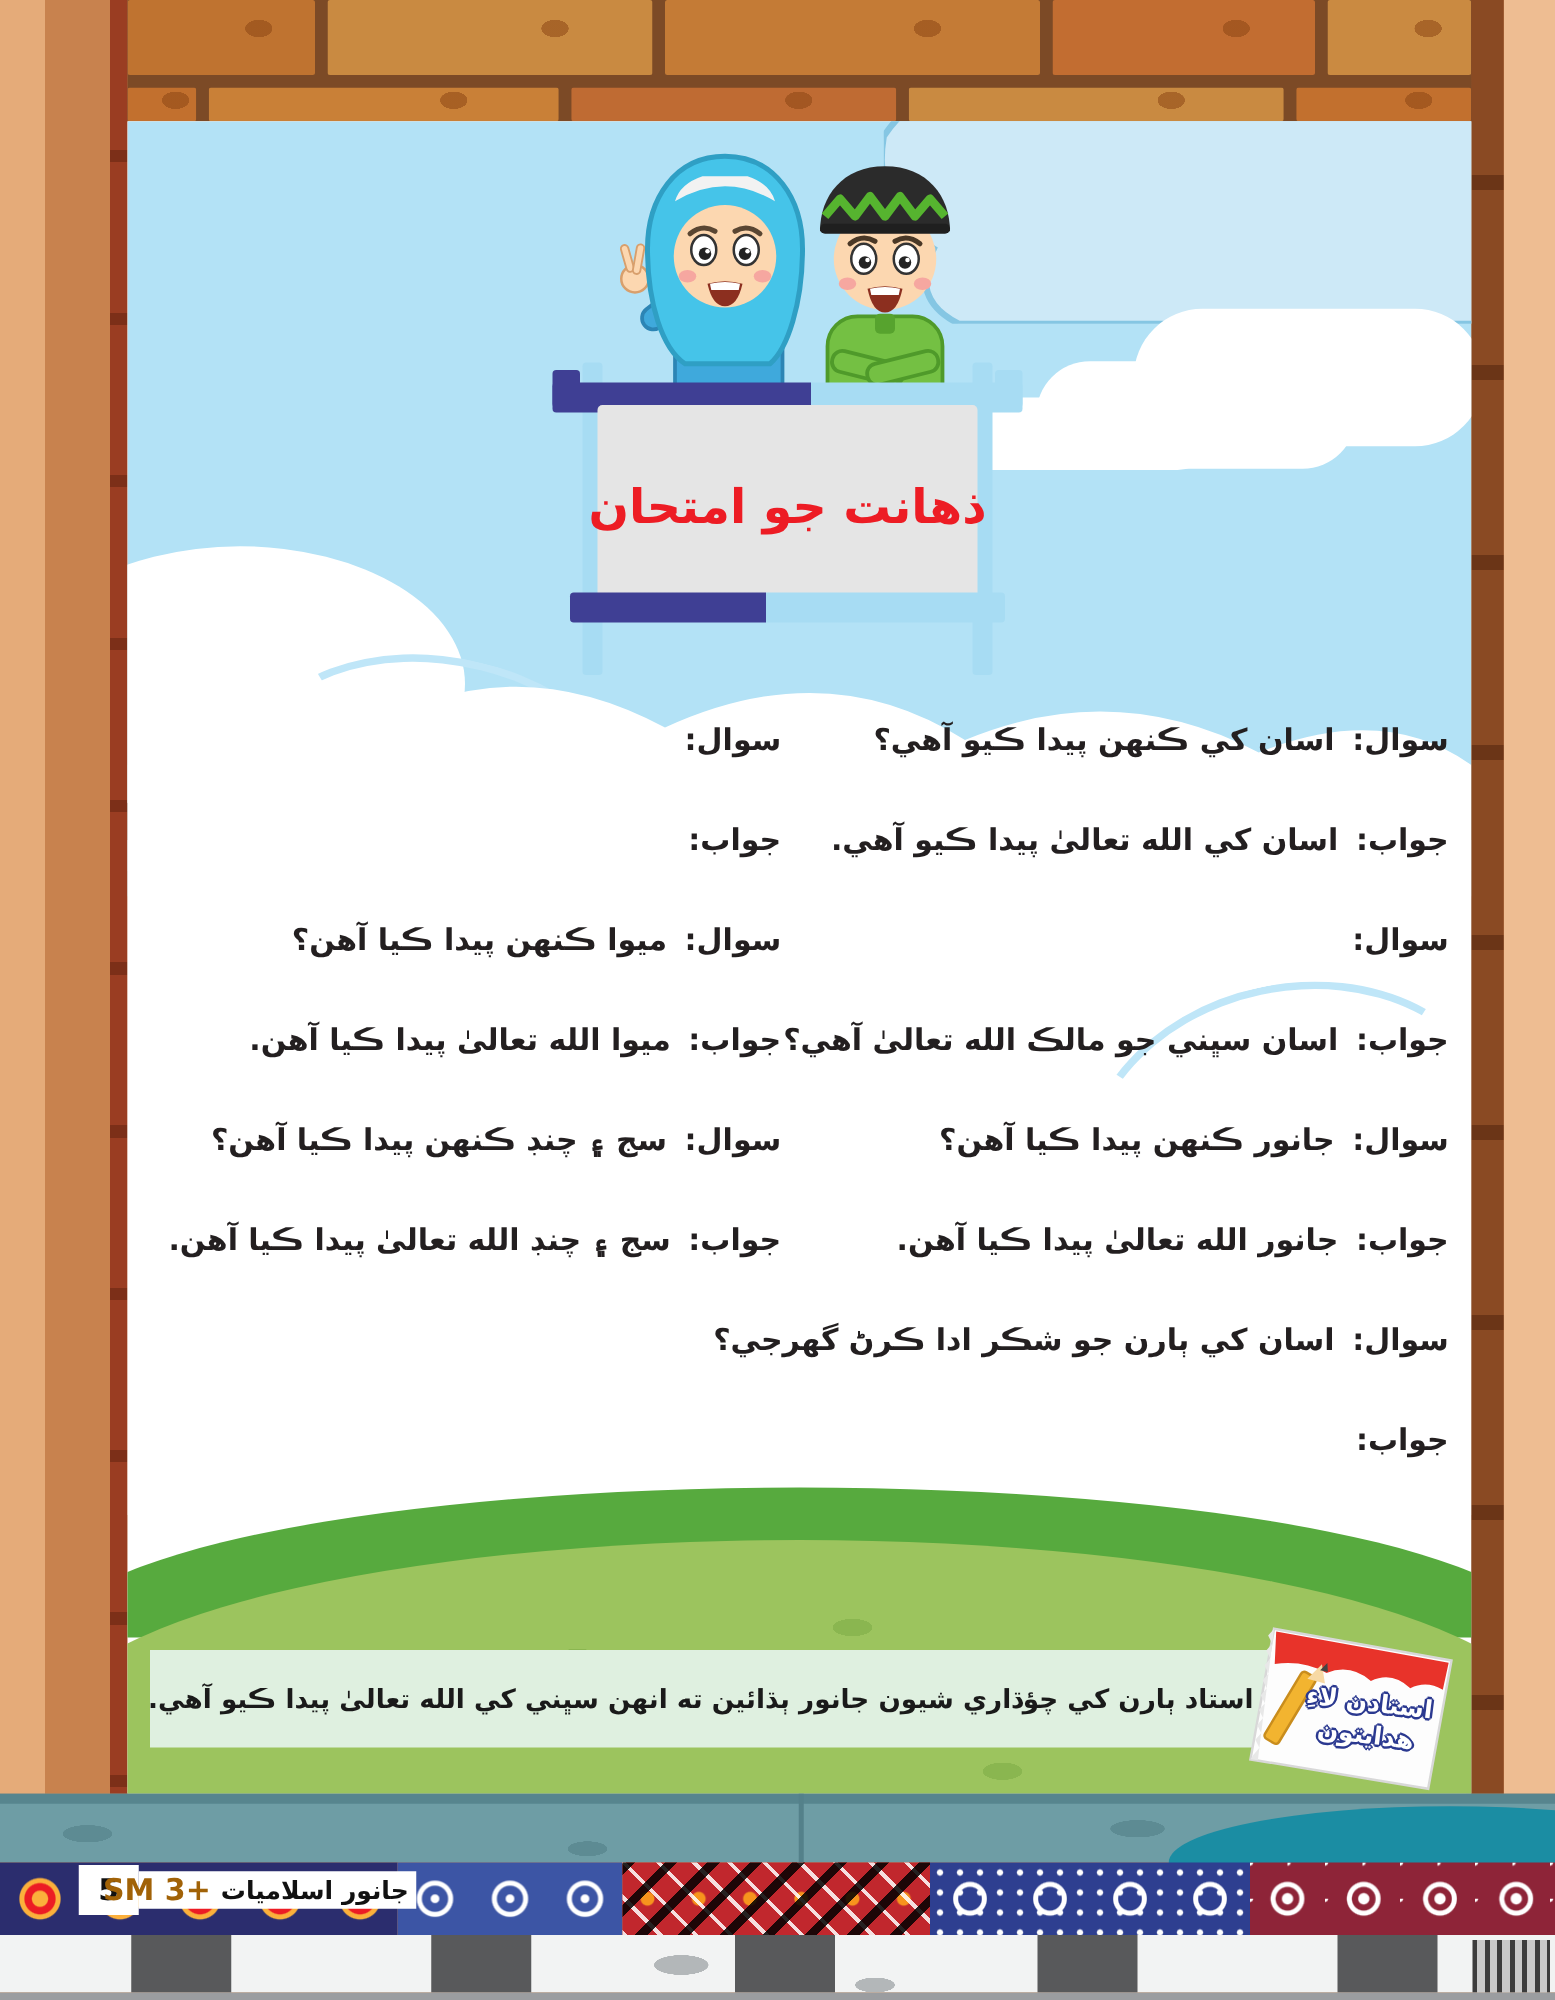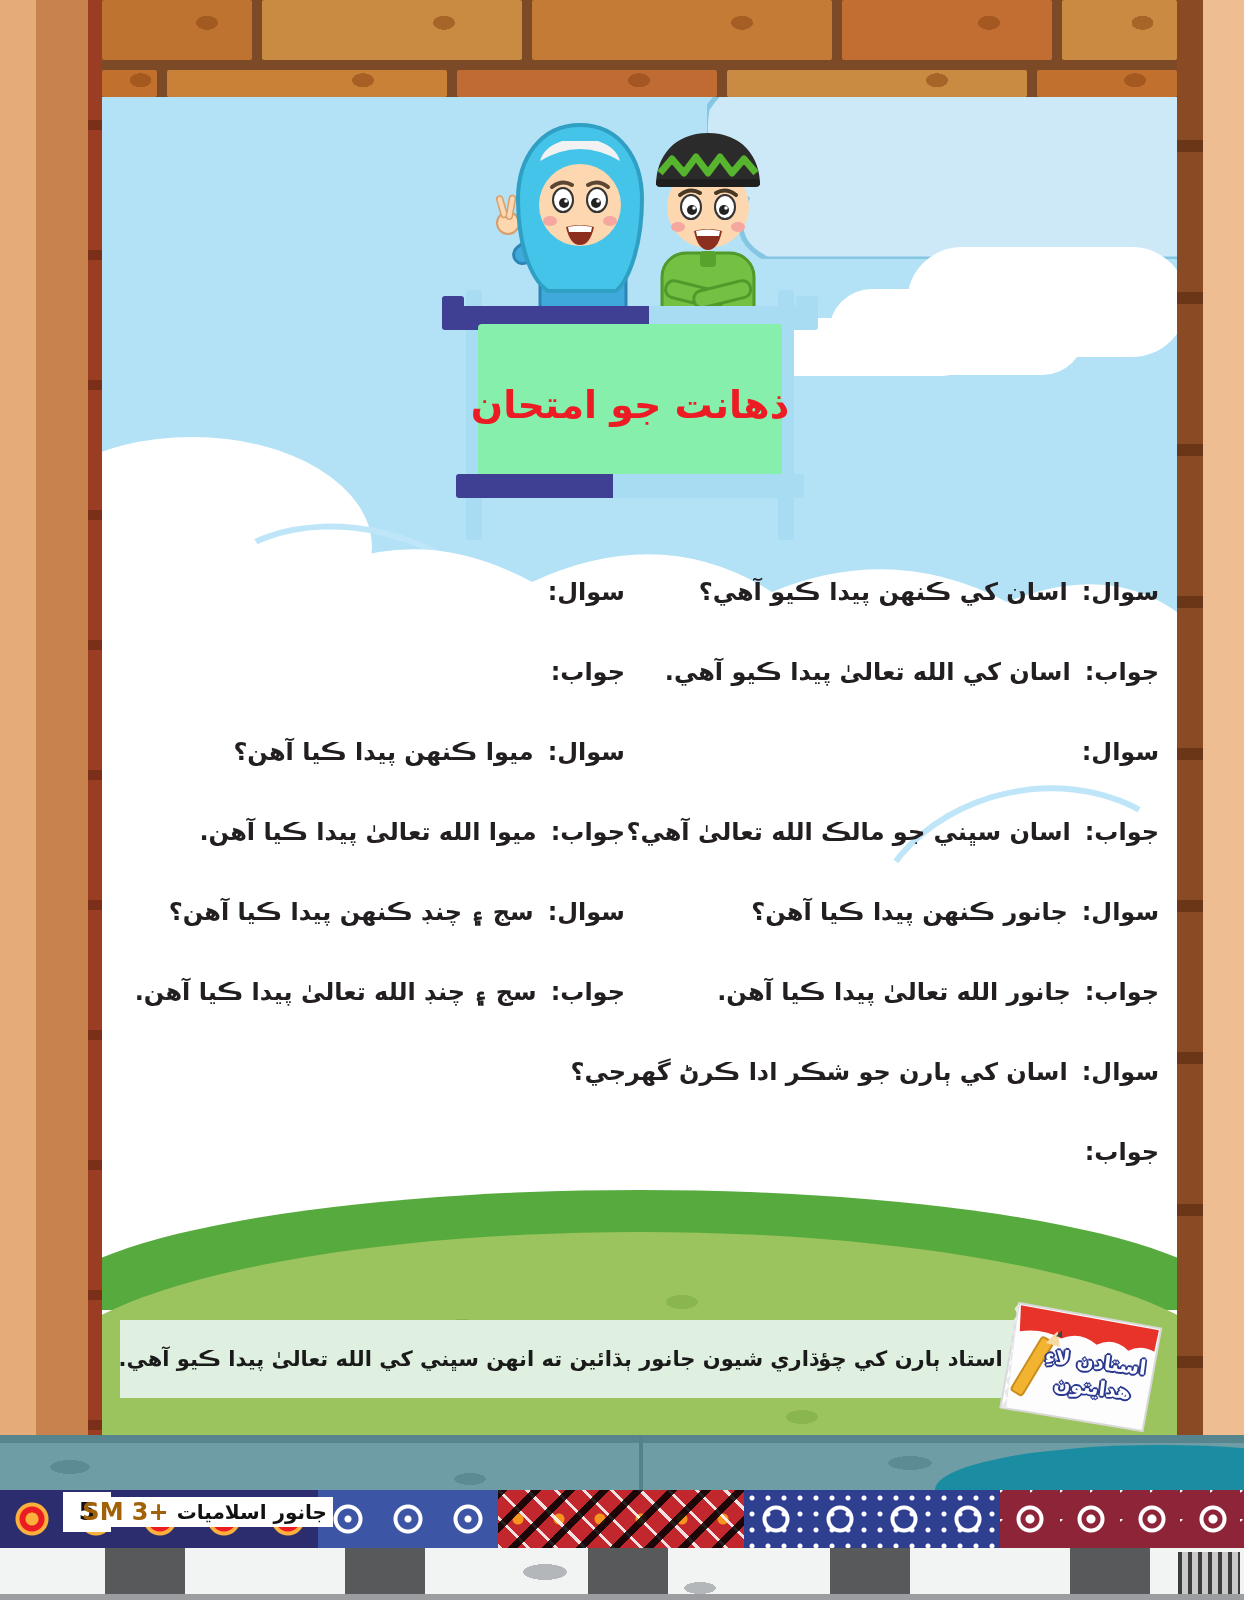--- a/index.html
+++ b/index.html
@@ -49,21 +49,21 @@
   
   .sign{position:absolute;left:340px;top:185px;width:376px;height:260px;}
   .post{position:absolute;width:16px;background:#a7dcf3;border-radius:3px;}
   .post.pl{left:24px;top:8px;height:250px;}
   .post.pr{right:24px;top:8px;height:250px;}
   .nub{position:absolute;width:22px;height:30px;background:#3f3f94;border-radius:3px;}
   .nub.nl{left:0px;top:14px;}
   .nub.nr{right:0px;top:14px;background:#a7dcf3;}
   .bar-top{position:absolute;left:0;right:0;top:24px;height:24px;
     background:linear-gradient(to right,#3f3f94 0 55%,#a7dcf3 55%);border-radius:3px;}
-  .panel{position:absolute;left:36px;right:36px;top:42px;height:161px;background:#86efac;border-radius:4px;
+  .panel{position:absolute;left:36px;right:36px;top:42px;height:161px;background:#e5e5e5;border-radius:4px;
     display:flex;align-items:center;justify-content:center;}
   .panel-text{font-size:38px;font-weight:700;color:#ed1c24;direction:rtl;white-space:nowrap;}
   .bar-bottom{position:absolute;left:14px;right:14px;top:192px;height:24px;
     background:linear-gradient(to right,#3f3f94 0 45%,#a7dcf3 45%);border-radius:3px;}
 
   
   .kids{position:absolute;left:368px;top:6px;}
 
   
   .qa{position:absolute;left:30px;right:18px;top:455px;direction:rtl;color:#231f20;}

